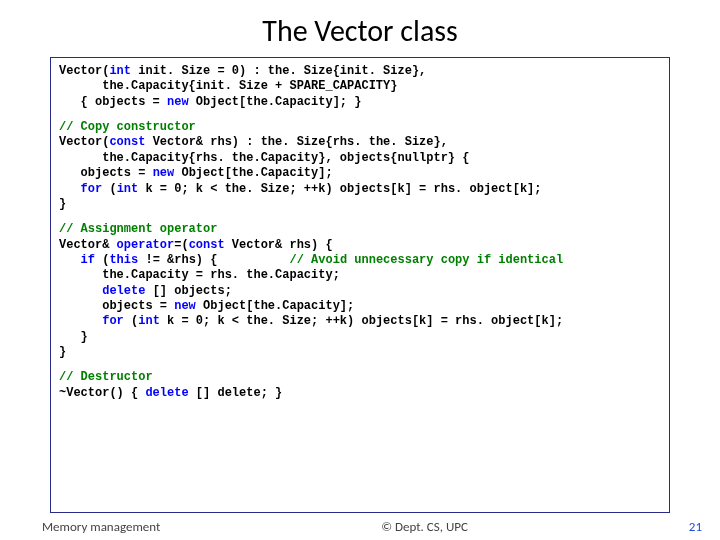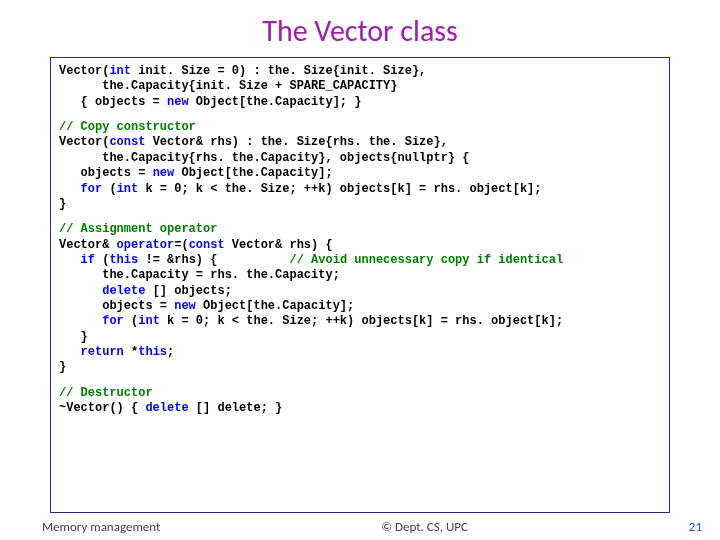--- a/index.html
+++ b/index.html
@@ -9,21 +9,21 @@
     font-family: Calibri, Arial, sans-serif;
     background: #fff;
     display: flex;
     flex-direction: column;
     overflow: hidden;
   }
   .title {
     font-size: 30px;
     text-align: center;
     padding: 12px 0 4px 0;
-    color: #a21caf;
+    color: #000000;
   }
   .code-box {
     border: 1px solid #2a2a8a;
     margin: 4px 50px 0 50px;
     padding: 6px 8px 8px 8px;
     font-family: "Courier New", Courier, monospace;
     font-size: 12px;
     font-weight: bold;
     line-height: 1.28;
     color: #000;
@@ -69,21 +69,20 @@
 
   <div class="block">
     <div class="line"><span class="cm">// Assignment operator</span></div>
     <div class="line"><span>Vector&amp; </span><span class="kw">operator</span><span>=(</span><span class="kw">const</span><span> Vector&amp; rhs) {</span></div>
     <div class="line"><span>   </span><span class="kw">if</span><span> (</span><span class="kw">this</span><span> != &amp;rhs) {          </span><span class="cm">// Avoid unnecessary copy if identical</span></div>
     <div class="line"><span>      the.Capacity = rhs. the.Capacity;</span></div>
     <div class="line"><span>      </span><span class="kw">delete</span><span> [] objects;</span></div>
     <div class="line"><span>      objects = </span><span class="kw">new</span><span> Object[the.Capacity];</span></div>
     <div class="line"><span>      </span><span class="kw">for</span><span> (</span><span class="kw">int</span><span> k = 0; k &lt; the. Size; ++k) objects[k] = rhs. object[k];</span></div>
     <div class="line"><span>   }</span></div>
-    <div class="line"><span>   </span><span class="kw">return</span><span> *</span><span class="kw">this</span><span>;</span></div>
     <div class="line"><span>}</span></div>
   </div>
 
   <div class="block">
     <div class="line"><span class="cm">// Destructor</span></div>
     <div class="line"><span>~Vector() { </span><span class="kw">delete</span><span> [] delete; }</span></div>
   </div>
 
 </div>
 

